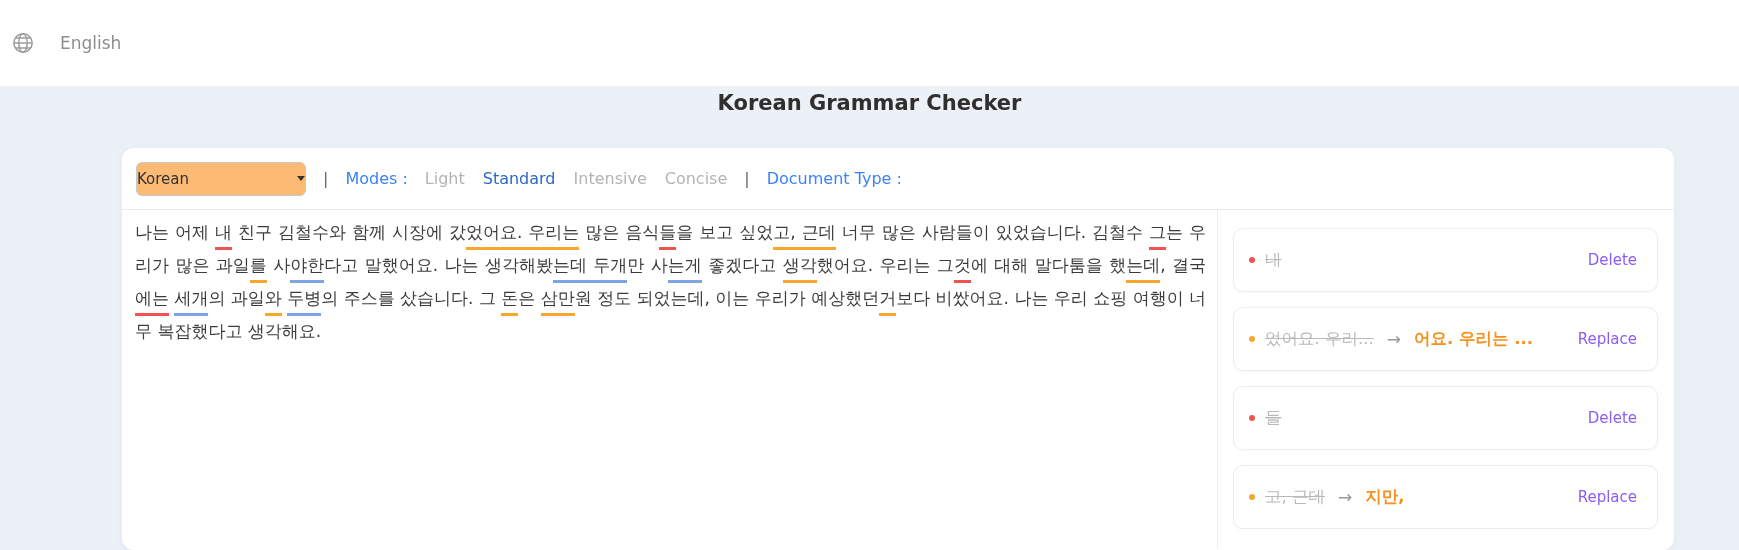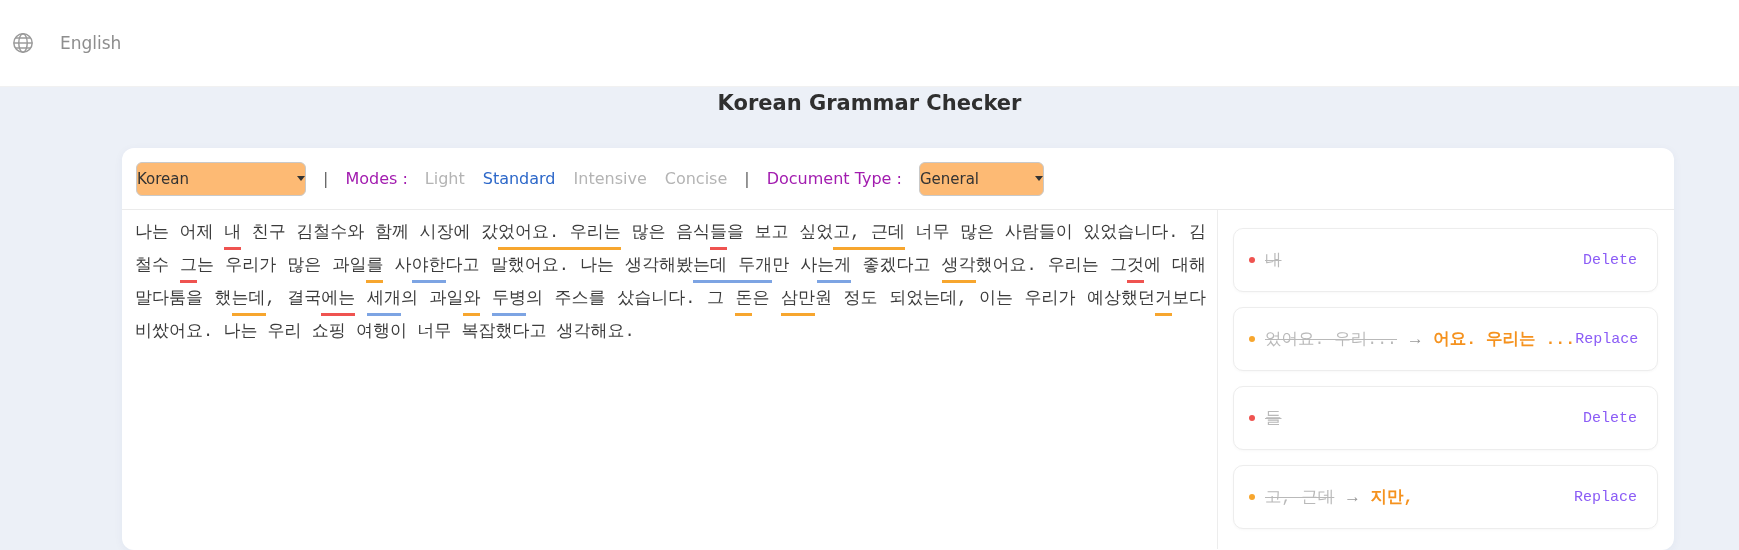--- a/index.html
+++ b/index.html
@@ -47,26 +47,26 @@
     background: #fdba74;
   }
   .select-lang { width: 170px; }
   .select-doc  { width: 125px; }
   .caret {
     width: 0; height: 0; border-left: 4.5px solid transparent;
     border-right: 4.5px solid transparent; border-top: 5px solid #333;
     margin-left: 8px;
   }
   .pipe { color: #666; font-size: 16px; }
-  .tb-label { font-size: 16px; color: #a21caf; }
+  .tb-label { font-size: 16px; color: #3b82f6; }
   .modes { display: flex; gap: 18px; }
   .mode { font-size: 16px; color: #b4b4b4; cursor: pointer; }
   .mode.active { color: var(--accent-blue); }
   
-  .content { display: flex; height: 339px; font-family: Liberation Mono, monospace; }
+  .content { display: flex; height: 339px; }
   .editor {
     width: 1096px; border-right: 1px solid #ededed;
     padding: 6px 11px 0 13px;
   }
   .editor p {
     font-size: 17px; line-height: 33px; color: #3b3b3b;
     text-align: justify; word-break: break-all;
   }
   .u { padding-bottom: 5px; border-bottom: 3px solid; cursor: pointer; }
   .u-red    { border-bottom-color: var(--error-red); }
@@ -121,24 +121,20 @@
     <span class="pipe">|</span>
     <span class="tb-label">Modes :</span>
     <nav class="modes">
         <span class="mode">Light</span>
         <span class="mode active">Standard</span>
         <span class="mode">Intensive</span>
         <span class="mode">Concise</span>
       </nav>
     <span class="pipe">|</span>
     <span class="tb-label">Document Type :</span>
-    <div class="select-box select-doc">
-      <span>General</span>
-      <span class="caret"></span>
-    </div>
   </div>
 
   <div class="content">
     <div class="editor">
       <p id="editor-p"><span>나는 어제 </span><span class="u u-red">내</span><span> 친구 김철수와 함께 시장에 갔</span><span class="u u-orange">었어요. 우리는</span><span> 많은 음식</span><span class="u u-red">들</span><span>을 보고 싶었</span><span class="u u-orange">고, 근데</span><span> 너무 많은 사람들이 있었습니다. 김철수 </span><span class="u u-red">그</span><span>는 우리가 많은 과일</span><span class="u u-orange">를</span><span> 사</span><span class="u u-blue">야한</span><span>다고 말했어요. 나는 생각해봤</span><span class="u u-blue">는데 두개</span><span>만 사</span><span class="u u-blue">는게</span><span> 좋겠다고 </span><span class="u u-orange">생각</span><span>했어요. 우리는 그</span><span class="u u-red">것</span><span>에 대해 말다툼을 했</span><span class="u u-orange">는데</span><span>, 결국</span><span class="u u-red">에는</span><span> </span><span class="u u-blue">세개</span><span>의 과일</span><span class="u u-orange">와</span><span> </span><span class="u u-blue">두병</span><span>의 주스를 샀습니다. 그 </span><span class="u u-orange">돈</span><span>은 </span><span class="u u-orange">삼만</span><span>원 정도 되었는데, 이는 우리가 예상했던</span><span class="u u-orange">거</span><span>보다 비쌌어요. 나는 우리 쇼핑 여행이 너무 복잡했다고 생각해요.</span></p>
     </div>
     <aside class="suggestions">
   <div class="sg-card">
     <span class="dot dot-red"></span>
     <span class="sg-old">내</span>

